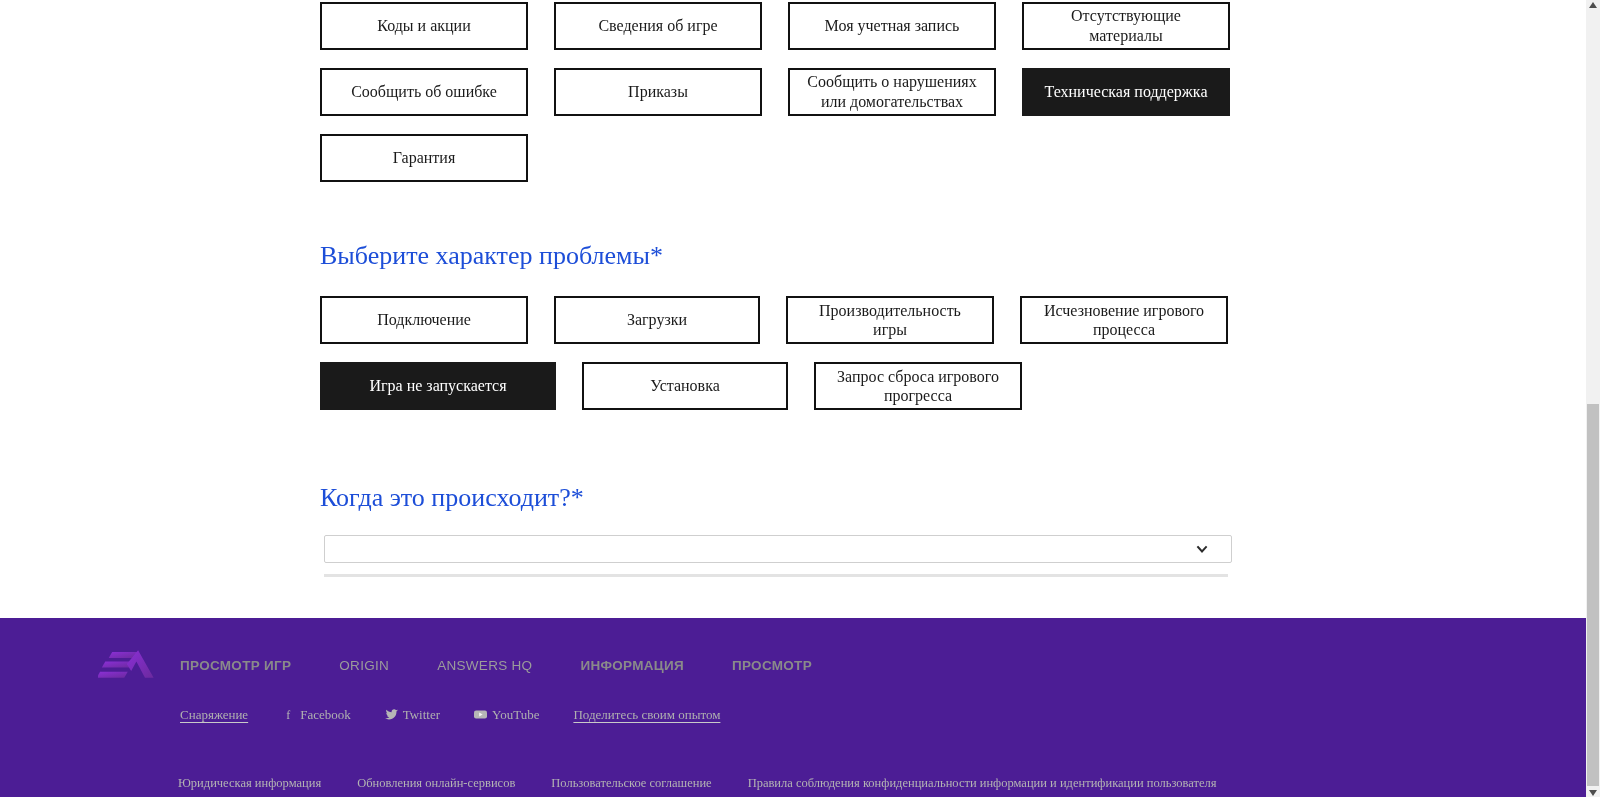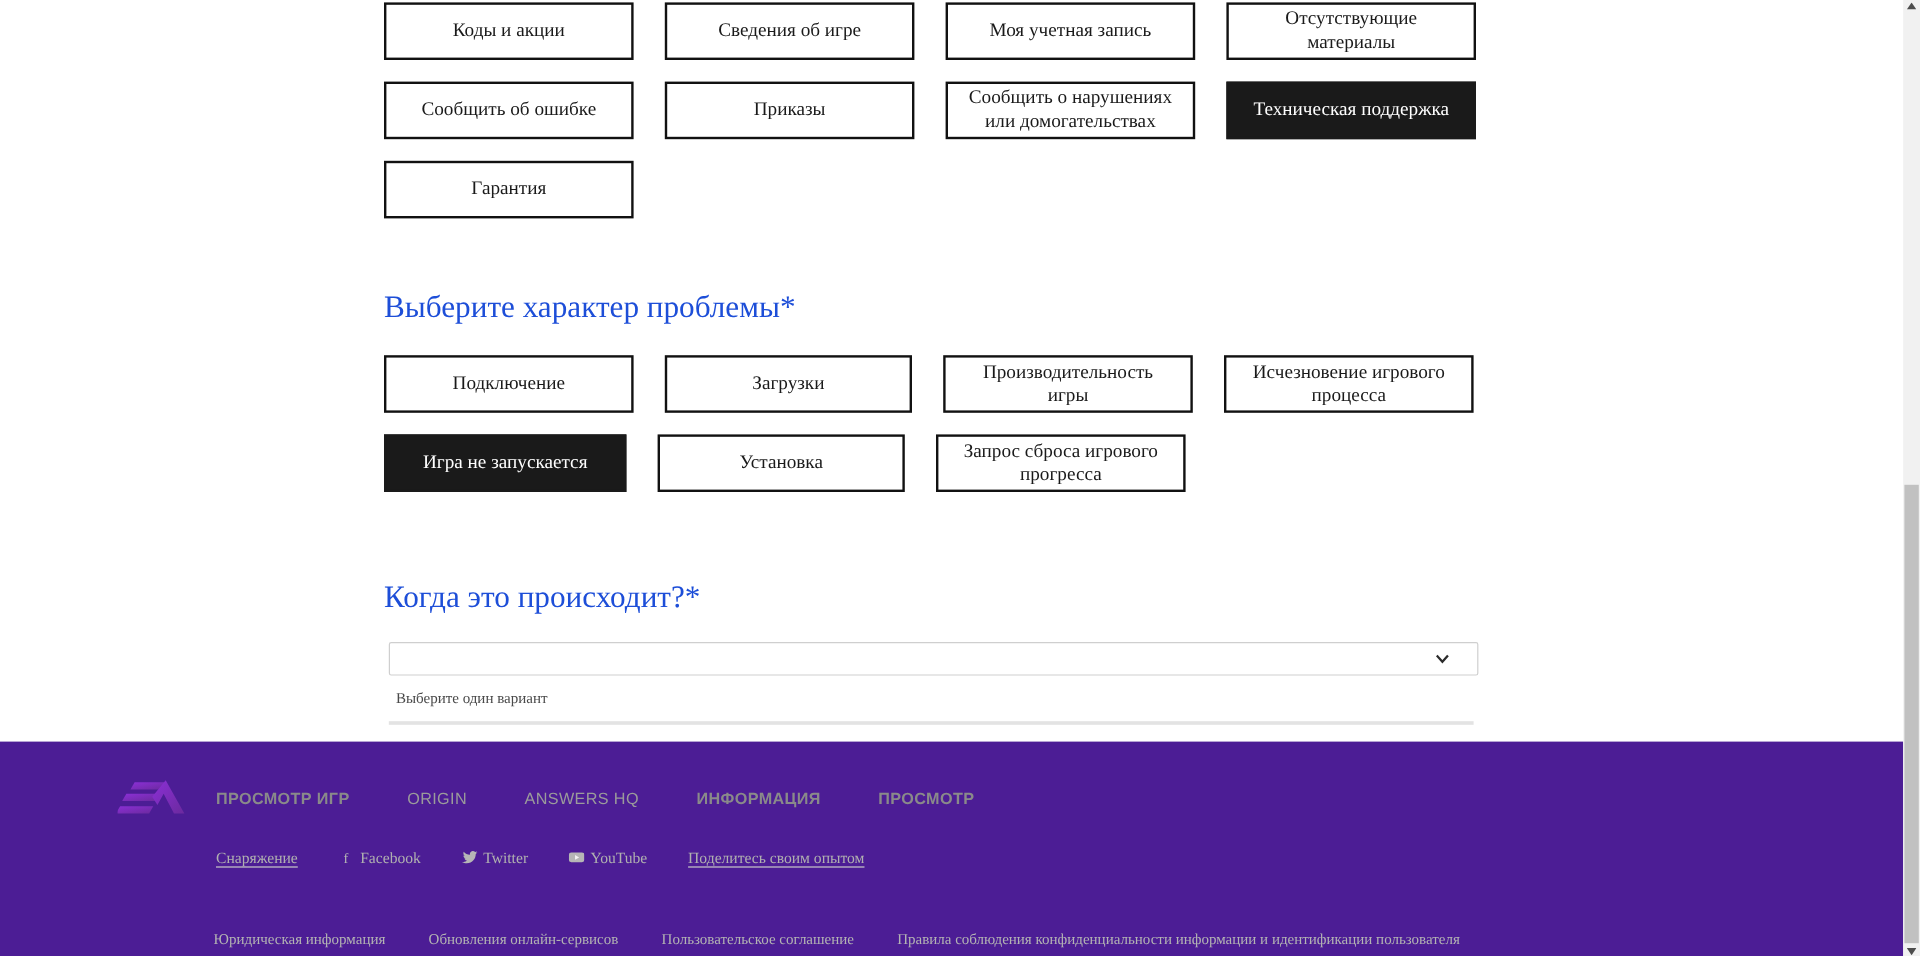--- a/index.html
+++ b/index.html
@@ -63,21 +63,21 @@
   #topic-grid .opt-btn:nth-child(6) { width: 208px; }
   #topic-grid .opt-btn:nth-child(3),
   #topic-grid .opt-btn:nth-child(7) { width: 208px; }
   #topic-grid .opt-btn:nth-child(4),
   #topic-grid .opt-btn:nth-child(8) { width: 208px; }
 
   #issue-grid .opt-btn:nth-child(1) { width: 208px; }
   #issue-grid .opt-btn:nth-child(2) { width: 206px; }
   #issue-grid .opt-btn:nth-child(3) { width: 208px; }
   #issue-grid .opt-btn:nth-child(4) { width: 208px; }
-  #issue-grid .opt-btn:nth-child(5) { width: 202px; }
+  #issue-grid .opt-btn:nth-child(5) { width: 236px; }
   #issue-grid .opt-btn:nth-child(6) { width: 206px; }
   #issue-grid .opt-btn:nth-child(7) { width: 208px; }
 
   
   .section-heading {
     font-family: "Liberation Serif", "DejaVu Serif", serif;
     font-size: 26px;
     font-weight: 400;
     color: #1d4ed8;
     margin: 0;
@@ -284,21 +284,20 @@
 
     <h2 class="section-heading" style="margin-top:72px;">Когда это происходит?*</h2>
 
     <div class="select-wrap" style="margin-top:22px; margin-left:4px;">
       <div class="fake-select"></div>
       <svg class="chevron" viewBox="0 0 12 12">
         <path d="M2 4 L6 8.5 L10 4" fill="none" stroke="#2b2b2b" stroke-width="1.9" stroke-linecap="square" stroke-linejoin="miter"></path>
       </svg>
     </div>
 
-    <div class="helper-text">Выберите один вариант</div>
 
     <div class="divider"></div>
   </div>
 
   <div class="footer">
     <div class="footer-inner">
 
       <div class="footer-row1">
 
         <svg class="ea-logo" viewBox="0 0 64 44">

